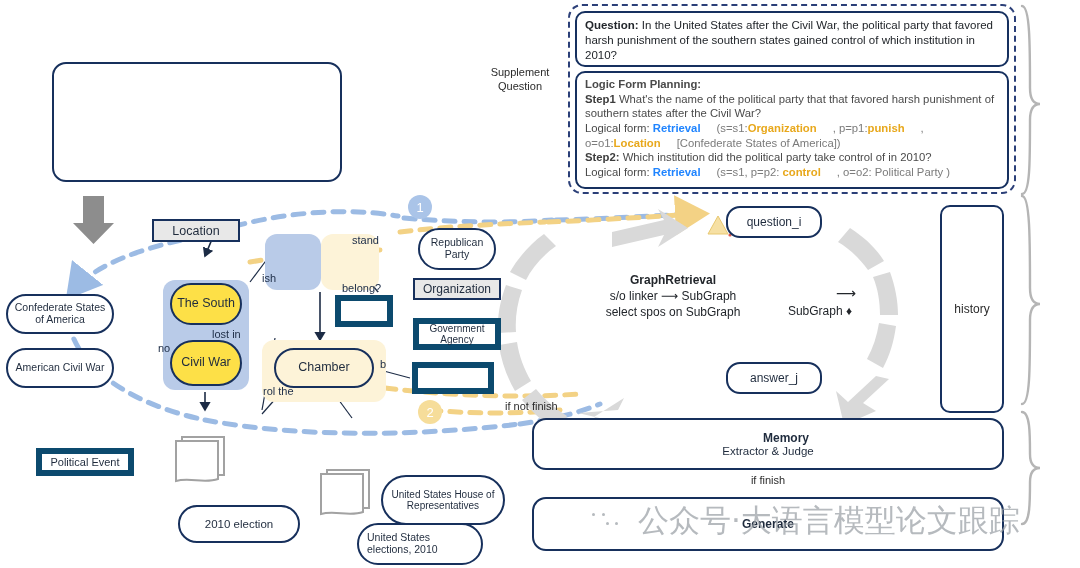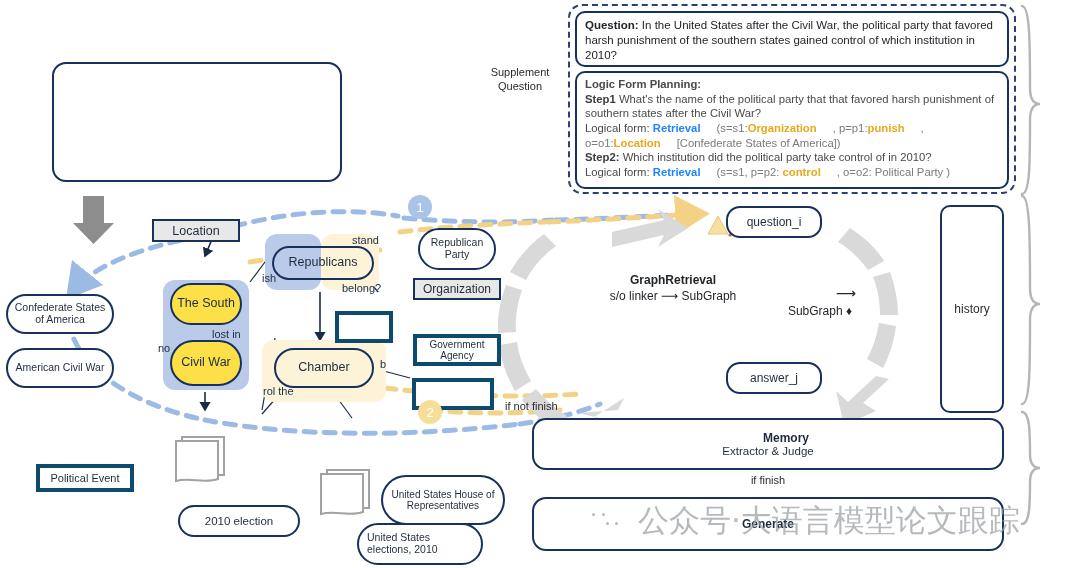--- a/index.html
+++ b/index.html
@@ -14,23 +14,23 @@
   .abs { position:absolute; }
 
   
   .pill {
     border:2px solid #17305c; border-radius:999px;
     display:flex; align-items:center; justify-content:center;
     text-align:center; background:#fff; color:#1f2b3d;
     line-height:1.12;
   }
   .rectbox {
-    border:4px solid #0c4a6e; background:#fff;
-    display:flex; align-items:center; justify-content:center;
-    text-align:center; color:#1f2b3d;margin-top:16px;
+    border:6px solid #0c4a6e; background:#fff;
+    display:flex; align-items:center; justify-content:center;
+    text-align:center; color:#1f2b3d;
   }
   .typebox {
     border:2px solid #17305c; background:#e8e8e8;
     display:flex; align-items:center; justify-content:center;
     text-align:center; color:#1f2b3d;
   }
   .roundbox {
     border:2px solid #17305c; border-radius:14px; background:#fff;
     display:flex; align-items:center; justify-content:center;
     flex-direction:column; text-align:center; color:#1f2b3d;
@@ -228,25 +228,20 @@
   </div>
   <div class="abs edge-lbl" style="left:212px; top:328px;">
     <span>lost in</span>
   </div>
   <div class="abs edge-lbl" style="left:158px; top:342px;">
     <span>no</span>
   </div>
 
   <div class="abs grp-blue" style="left:265px; top:234px; width:56px; height:56px;"></div>
   <div class="abs grp-cream" style="left:321px; top:234px; width:58px; height:56px;"></div>
-  <div class="abs ent" style="left:272px; top:246px; width:102px; height:34px;
-              border:2px solid #17305c; border-radius:999px;
-              background:linear-gradient(90deg,#b9cbe8 0 48%,#fdf3d8 48% 100%);">
-    <span>Republicans</span>
-  </div>
   <div class="abs edge-lbl" style="left:262px; top:272px;">
     <span>ish</span>
   </div>
   <div class="abs edge-lbl" style="left:352px; top:234px;">
     <span>stand</span>
   </div>
   <div class="abs edge-lbl" style="left:342px; top:282px;">
     <span>belong?</span>
   </div>
 
@@ -290,21 +285,21 @@
     <g fill="#fff" stroke="#a2a2a2" stroke-width="2">
       <path d="M182,437 l42,0 l0,38 l-42,0 z"></path>
       <path d="M176,441 l42,0 l0,38 c-14,5 -28,-2 -42,2 z"></path>
     </g>
     <g fill="#fff" stroke="#a2a2a2" stroke-width="2">
       <path d="M327,470 l42,0 l0,38 l-42,0 z"></path>
       <path d="M321,474 l42,0 l0,38 c-14,5 -28,-2 -42,2 z"></path>
     </g>
   </svg>
 
-  <div class="abs pill" style="left:178px; top:505px; width:122px; height:32px; font-size:11.5px;">
+  <div class="abs pill" style="left:178px; top:505px; width:122px; height:38px; font-size:11.5px;">
     <span>2010 election</span>
   </div>
   <div class="abs pill" style="left:381px; top:459px; width:124px; height:50px; font-size:10px; padding:3px 6px;margin-top:16px;">
     <span>United States House of Representatives</span>
   </div>
   <div class="abs pill" style="left:357px; top:523px; width:126px; height:42px; font-size:10.5px; padding:0 8px;
               justify-content:flex-start; text-align:left;">
     <span>United States elections, 2010</span>
   </div>
 
@@ -318,20 +313,21 @@
   <div class="abs roundbox" style="left:726px; top:206px; width:96px; height:32px; font-size:12px;">
     <span>question_i</span>
   </div>
   <div class="abs roundbox" style="left:726px; top:362px; width:96px; height:32px; font-size:12px;">
     <span>answer_j</span>
   </div>
 
   <div class="abs cyc-text" style="left:588px; top:272px; width:170px;">
     <div class="cyc-title">GraphRetrieval</div>
     <div>s/o linker ⟶ SubGraph</div>
+    <div>select spos on SubGraph</div>
   </div>
   <div class="abs cyc-text" style="left:826px; top:284px; width:40px; font-size:14px;">
     <span>⟶</span>
   </div>
   <div class="abs cyc-text" style="left:760px; top:303px; width:120px;">
     <span>SubGraph ♦</span>
   </div>
 
   <div class="abs histbox" style="left:940px; top:205px; width:64px; height:208px;">
     <span>history</span>

